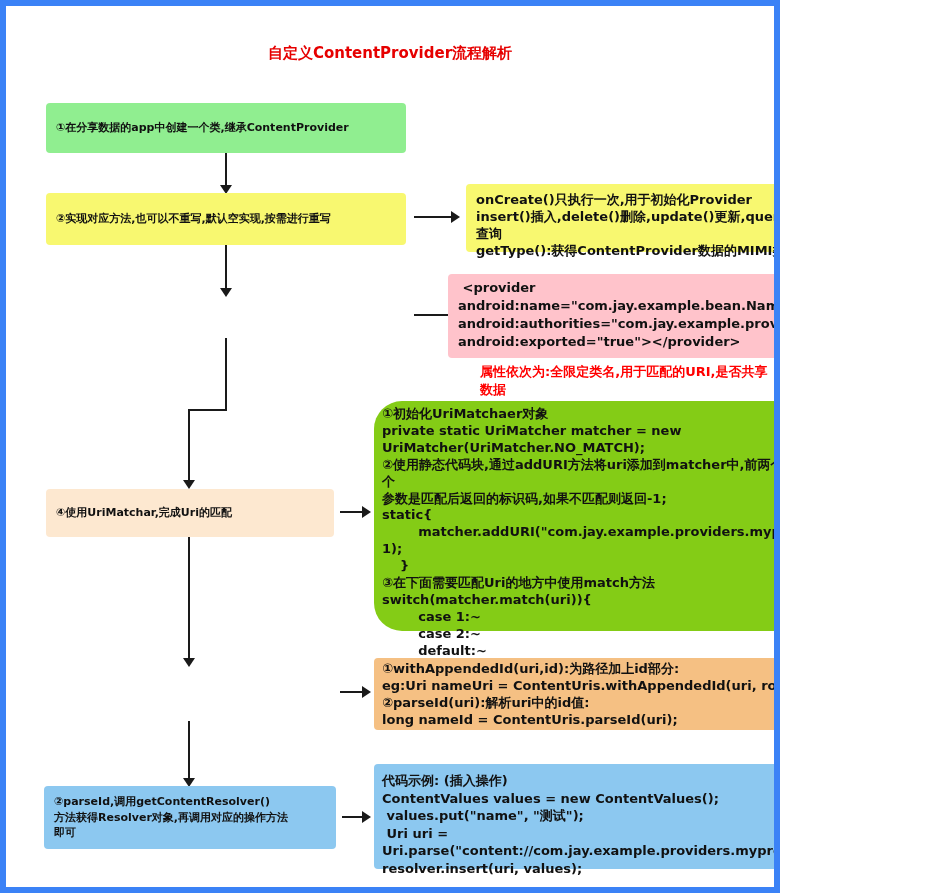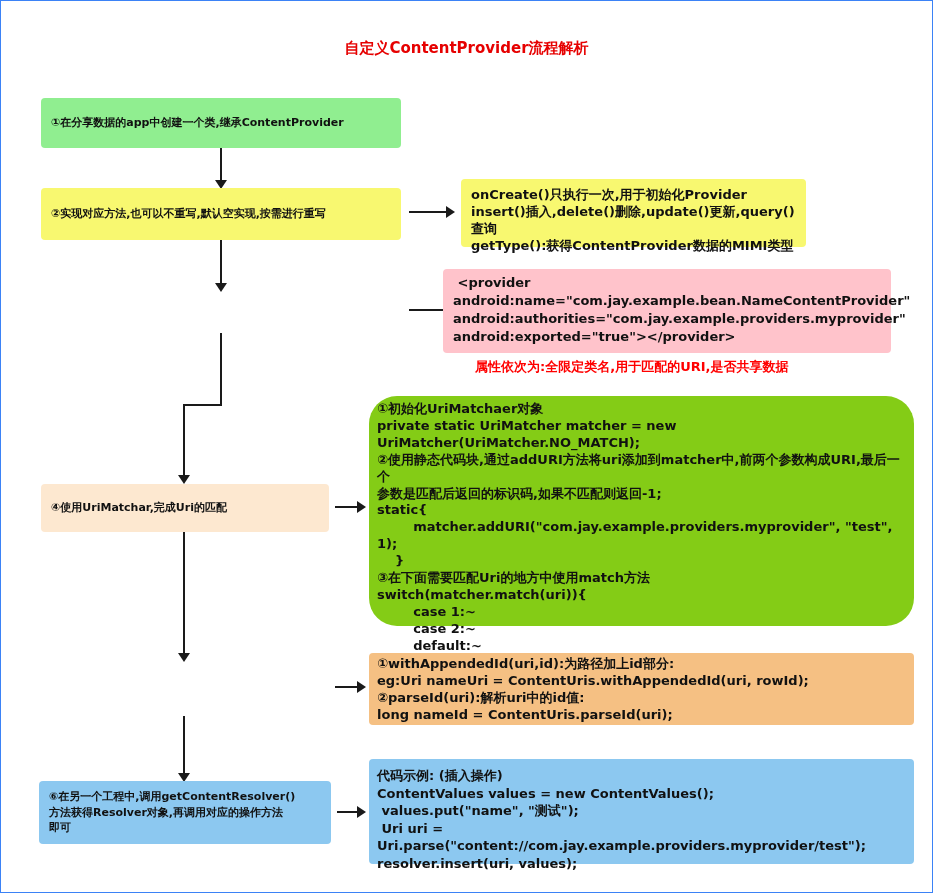--- a/index.html
+++ b/index.html
@@ -1,20 +1,20 @@
 <!DOCTYPE html>
 <html><head>
 <meta charset="utf-8">
 <style>
   * { margin:0; padding:0; box-sizing:border-box; }
   html,body { background:#fff; }
   body { font-family:"DejaVu Sans","Liberation Sans",sans-serif; }
   .canvas {
-    position:relative; width:933px; height:893px;
-    background:#ffffff; border:1px solid #3b82f6; overflow:hidden;
+    position:relative; width:780px; height:893px;
+    background:#ffffff; border:6px solid #3b82f6; overflow:hidden;
   }
   .title {
     position:absolute; top:38px; left:0; right:0;
     text-align:center; font-size:15px; font-weight:bold;
   }
   .flowbox {
     position:absolute; display:flex; align-items:center;
     font-size:11px; font-weight:bold; color:#111;
     padding:4px 10px; border-radius:4px;
     white-space:pre-wrap; line-height:1.4;
@@ -102,21 +102,21 @@
 
   <div class="flowbox" id="b4" style="background-color: rgb(253, 232, 208);">④使用UriMatchar,完成Uri的匹配</div>
 
   <div class="vline" id="a4l"></div>
   <div class="ad" id="a4h"></div>
 
 
   <div class="vline" id="a5l"></div>
   <div class="ad" id="a5h"></div>
 
-  <div class="flowbox" id="b6" style="background-color: rgb(140, 200, 240);">⑥在另一个工程中,调用getContentResolver()
+  <div class="flowbox" id="b6" style="background-color: rgb(140, 200, 240);">②parseId,调用getContentResolver()
 方法获得Resolver对象,再调用对应的操作方法
 即可</div>
 
   <div class="hline" id="h1l"></div>
   <div class="ar" id="h1h"></div>
   <div class="hline" id="h2l"></div>
   <div class="ar" id="h2h"></div>
   <div class="hline" id="h3l"></div>
   <div class="ar" id="h3h"></div>
   <div class="hline" id="h4l"></div>

